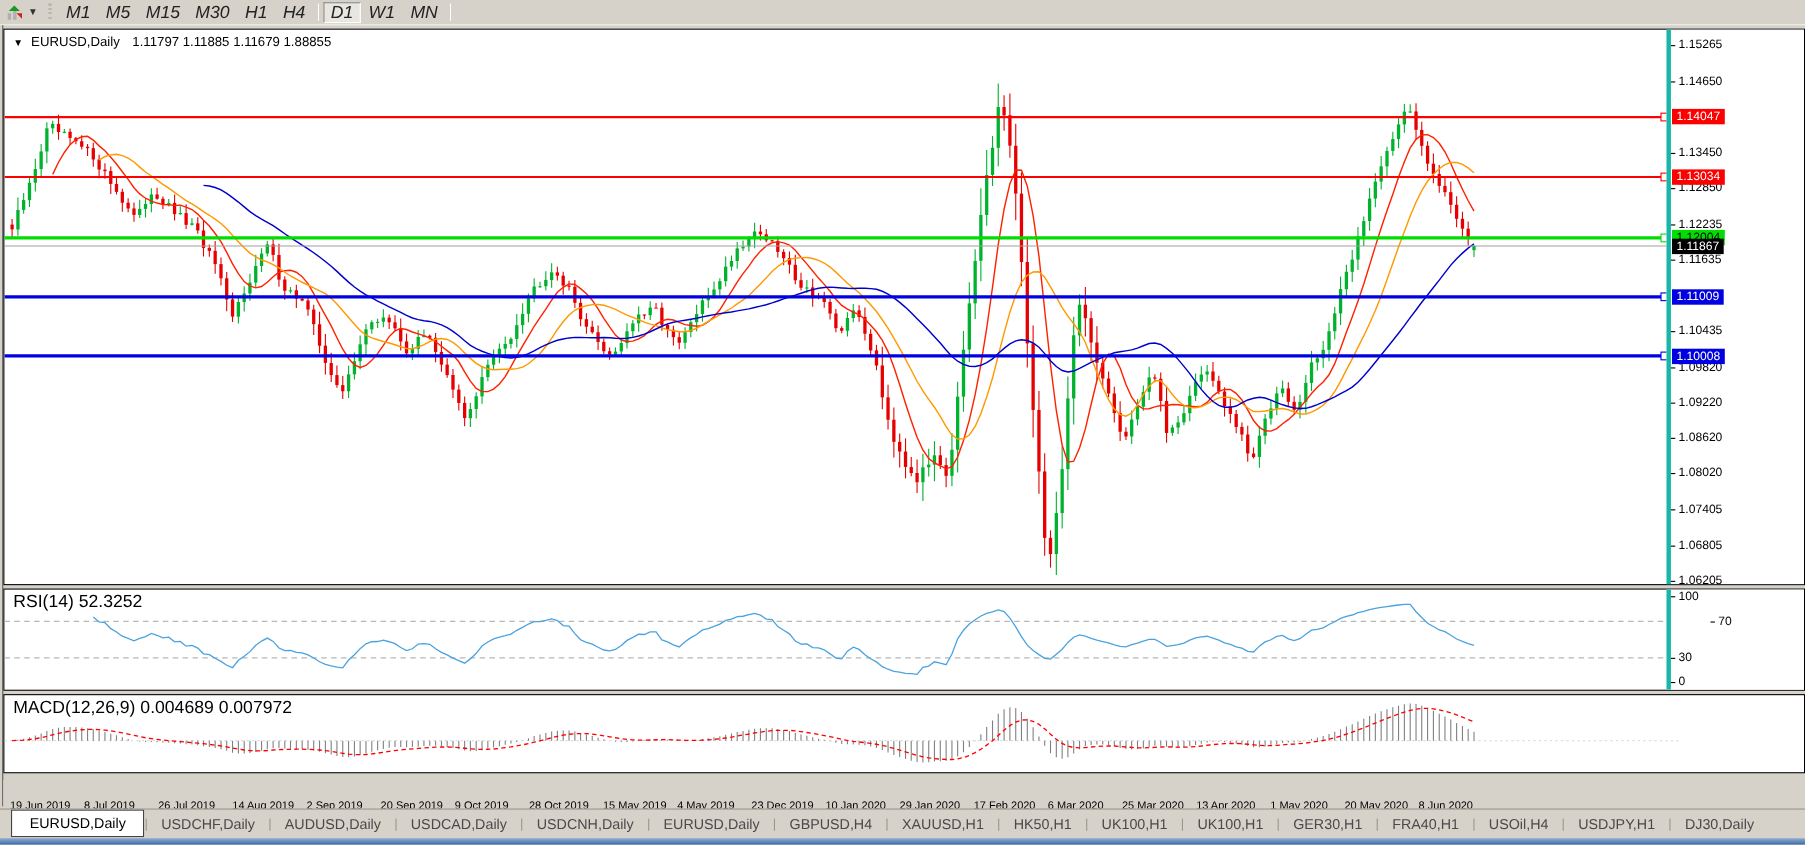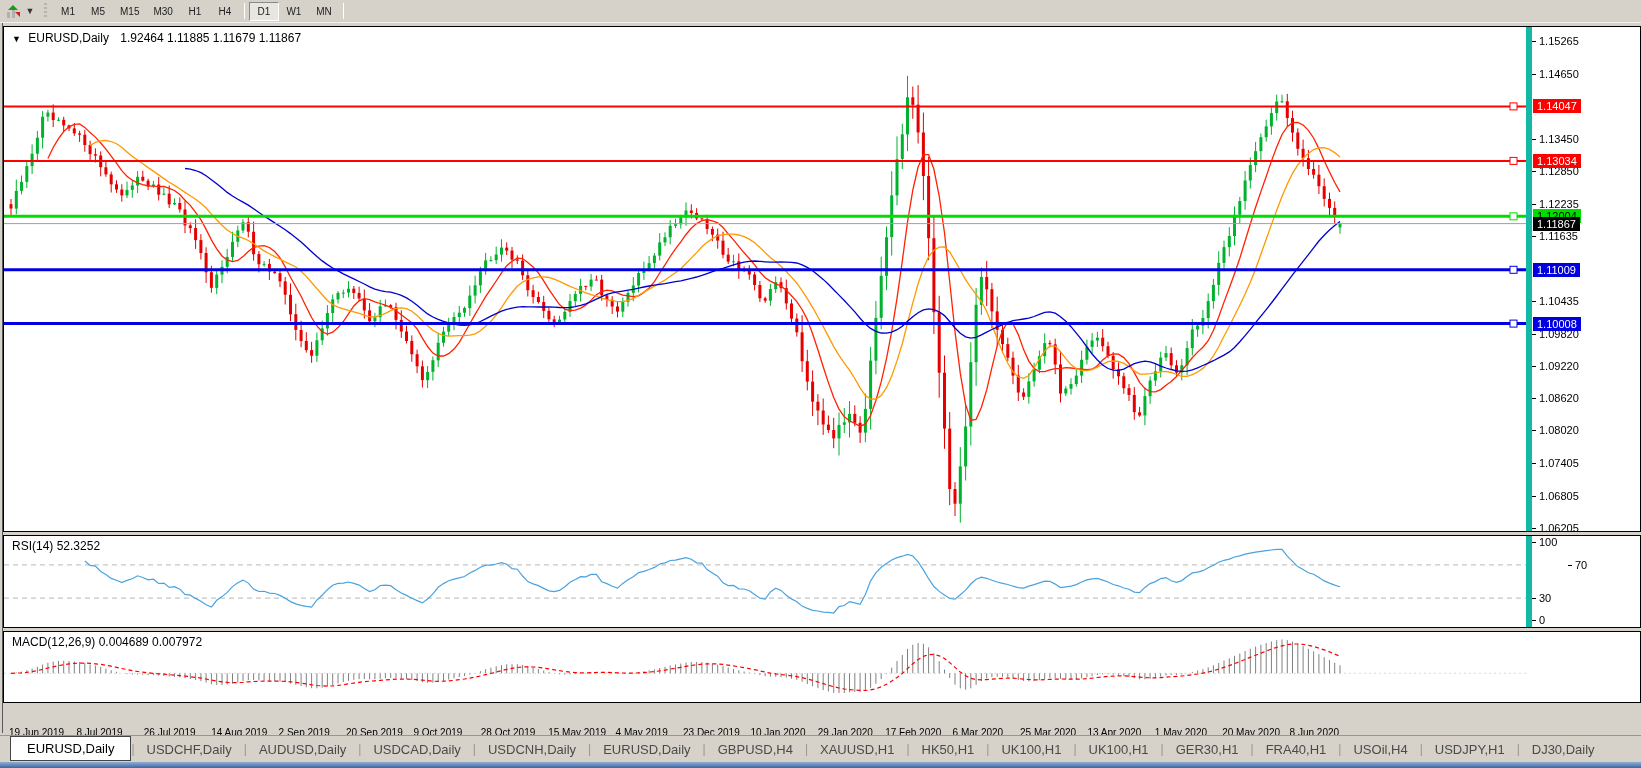--- a/index.html
+++ b/index.html
@@ -8,38 +8,38 @@
   .app { position:relative; width:1641px; height:768px; background:#d6d2ca; }
 
   
   .toolbar { position:absolute; top:0; left:0; right:0; height:23px; background:#d6d2ca;
              border-bottom:1px solid #f2f0ec; display:flex; align-items:center; }
   .tool-icon { width:20px; height:18px; margin-left:4px; display:flex; align-items:center; justify-content:center; }
   .tool-caret { font-size:9px; color:#333; width:12px; text-align:center; cursor:default; }
   .grip { width:7px; height:16px; margin:0 6px 0 8px;
           background:repeating-linear-gradient(#b8b4ac 0 2px, #d6d2ca 2px 4px); width:3px; }
   .tfbtn { min-width:30px; height:19px; border:1px solid transparent; background:transparent;
-           font-family:"Liberation Sans",sans-serif; font-size:10px; color:#222; padding:0 6px; cursor:default; }
+           font-family:"Liberation Sans",sans-serif; font-size:16px; color:#222; padding:0 6px; cursor:default;font-style:italic; }
   .tfbtn.active { background:#e8e6e1; border-color:#8a8a8a #ffffff #ffffff #8a8a8a; }
   .tfsep { width:1px; height:16px; background:#b8b4ac; margin:0 4px; border-right:1px solid #fff; }
 
   
   .frame-left { position:absolute; left:0; top:23px; width:3px; bottom:35px;
                 background:#d6d2ca; border-right:1px solid #58585a; }
   .panel { position:absolute; left:3px; right:0; background:#fff; border:1px solid #000; }
   .main-panel { top:26px;  height:506px; }
   .rsi-panel  { top:535px; height:93px; }
   .macd-panel { top:631px; height:72px; }
   .panel svg { position:absolute; left:0; top:0; }
-  .axis { position:absolute; top:0; bottom:0; right:0; width:114px; border-left:6px solid #14b8a6; background:#fff; }
+  .axis { position:absolute; top:0; bottom:0; right:0; width:125px; border-left:4px solid #14b8a6; background:#fff; }
   .tick { position:absolute; left:7px; font-size:11px; color:#000; white-space:nowrap; }
   .tick::before { content:""; position:absolute; left:-7px; top:6px; width:4px; height:1px; background:#000; }
   .pricetag { position:absolute; left:1px; height:14px; line-height:14px; font-size:11px;
               padding:0 4px; color:#fff; white-space:nowrap; }
-  .panel-label { position:absolute; left:8px; top:3px; font-size:12px; color:#000; white-space:nowrap;text-align:center; }
+  .panel-label { position:absolute; left:8px; top:3px; font-size:16px; color:#000; white-space:nowrap;text-align:center; }
   .chart-title { position:absolute; left:8px; top:4px; font-size:12px; color:#000; white-space:nowrap; }
   .chart-title .arr { font-size:9px; margin-right:4px; }
 
   
   .date-axis { position:absolute; left:3px; right:0; top:709px; height:26px; background:#d6d2ca; }
   .date-axis span { position:absolute; top:18px; font-size:10px; color:#000; white-space:nowrap; }
 
   
   .tab-bar { position:absolute; left:0; right:0; top:735px; height:27px; background:#d6d2ca;
              border-top:1px solid #9a968e; display:flex; align-items:center; padding-left:10px; }
@@ -601,21 +601,21 @@
         <rect x="1506" y="185.8" width="7" height="7" fill="#ffffff" stroke="#00dd00"></rect>
         <line x1="0" y1="242.8" x2="1524" y2="242.8" stroke="#0000e0" stroke-width="3"></line>
         <rect x="1506" y="239.3" width="7" height="7" fill="#ffffff" stroke="#0000e0"></rect>
         <line x1="0" y1="296.6" x2="1524" y2="296.6" stroke="#0000e0" stroke-width="3"></line>
         <rect x="1506" y="293.1" width="7" height="7" fill="#ffffff" stroke="#0000e0"></rect>
         <line x1="0" y1="196.6" x2="1524" y2="196.6" stroke="#a0a0a0" stroke-width="1"></line>
       </svg>
     <div class="chart-title">
       <span class="arr">▼</span>
       <span>EURUSD,Daily</span>
-      <span style="margin-left:8px;">1.92464 1.11885 1.11679 1.11867</span>
+      <span style="margin-left:8px;">1.11797 1.11885 1.11679 1.88855</span>
     </div>
     <div class="axis" id="main-axis">
         <div class="tick" style="top: 7.97611px;">1.15265</div>
         <div class="tick" style="top: 41.035px;">1.14650</div>
         <div class="tick" style="top: 105.54px;">1.13450</div>
         <div class="tick" style="top: 137.793px;">1.12850</div>
         <div class="tick" style="top: 170.852px;">1.12235</div>
         <div class="tick" style="top: 203.104px;">1.11635</div>
         <div class="tick" style="top: 267.609px;">1.10435</div>
         <div class="tick" style="top: 300.668px;">1.09820</div>

